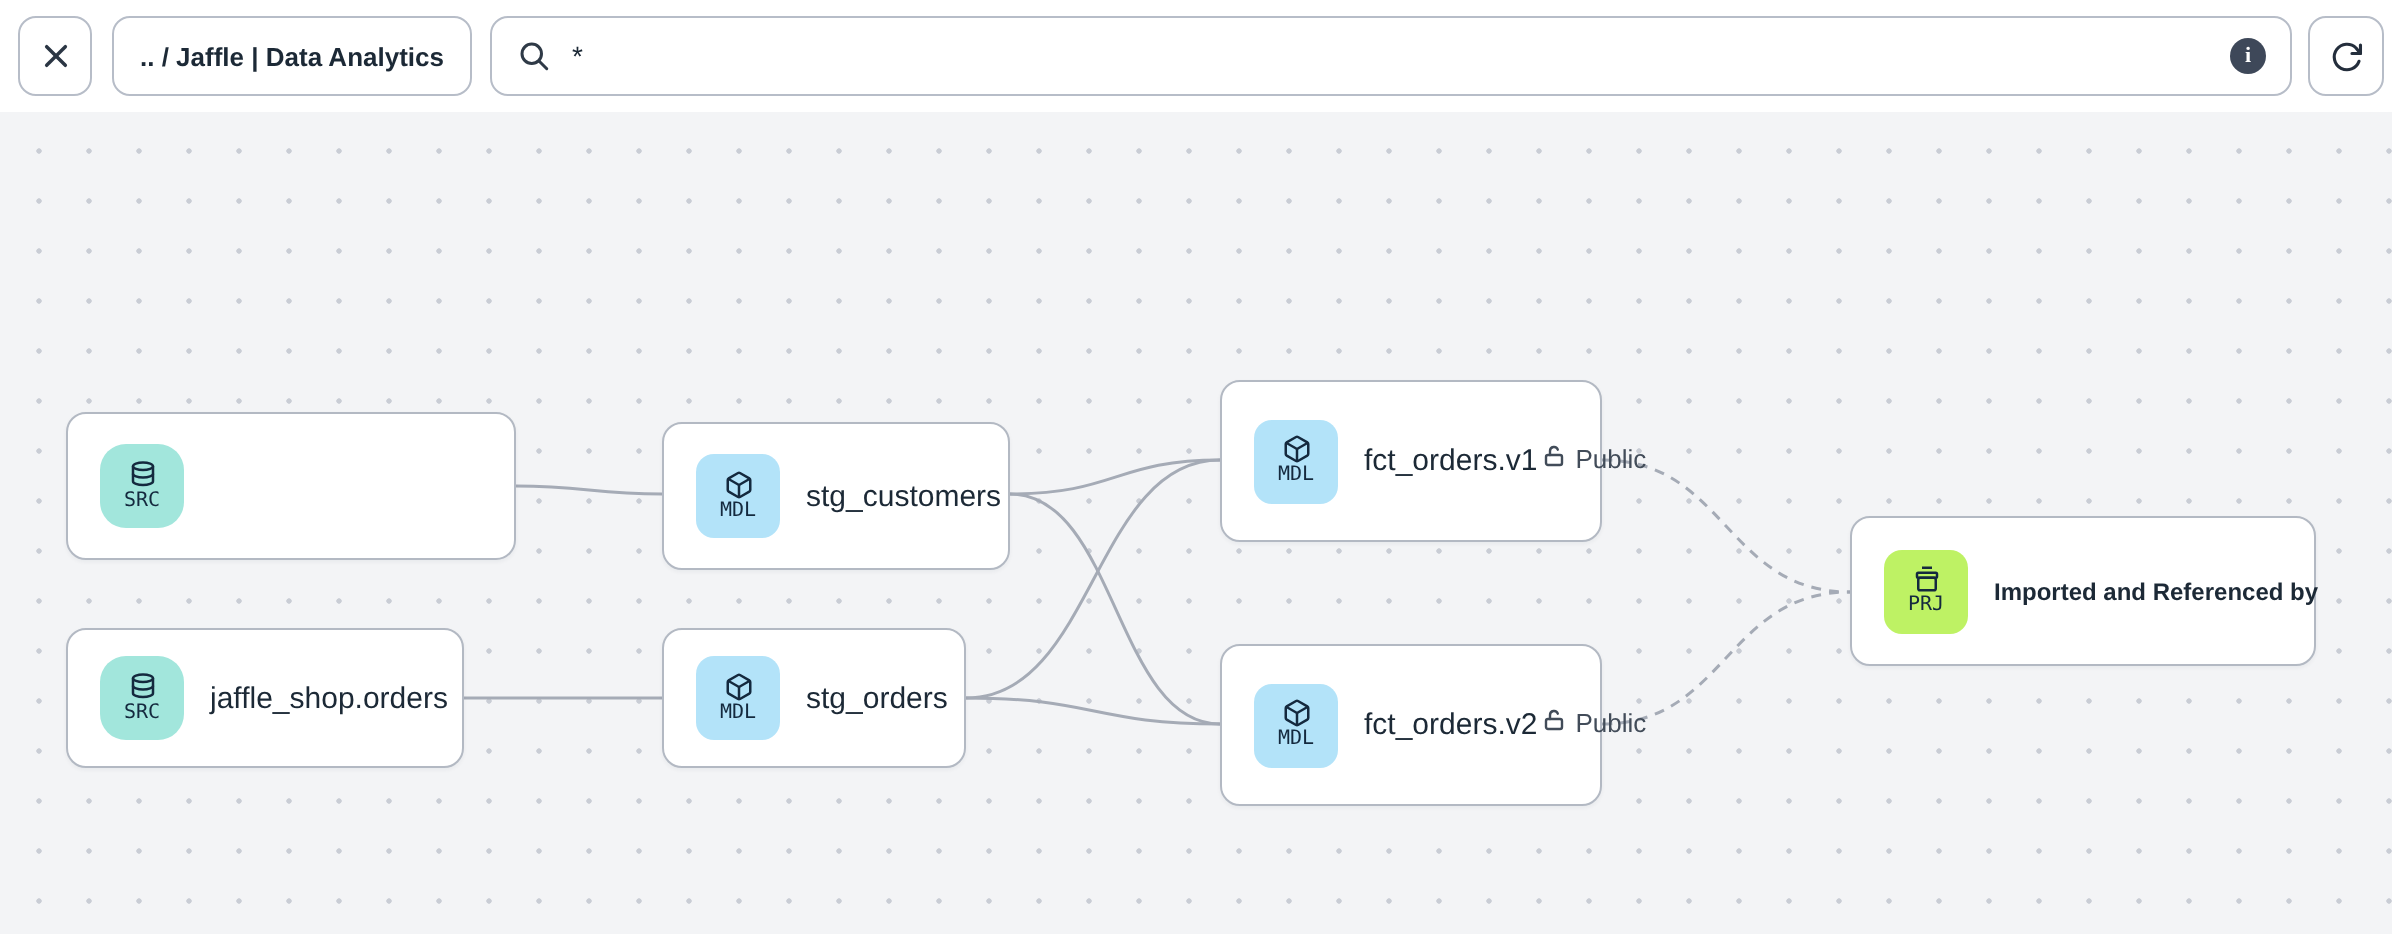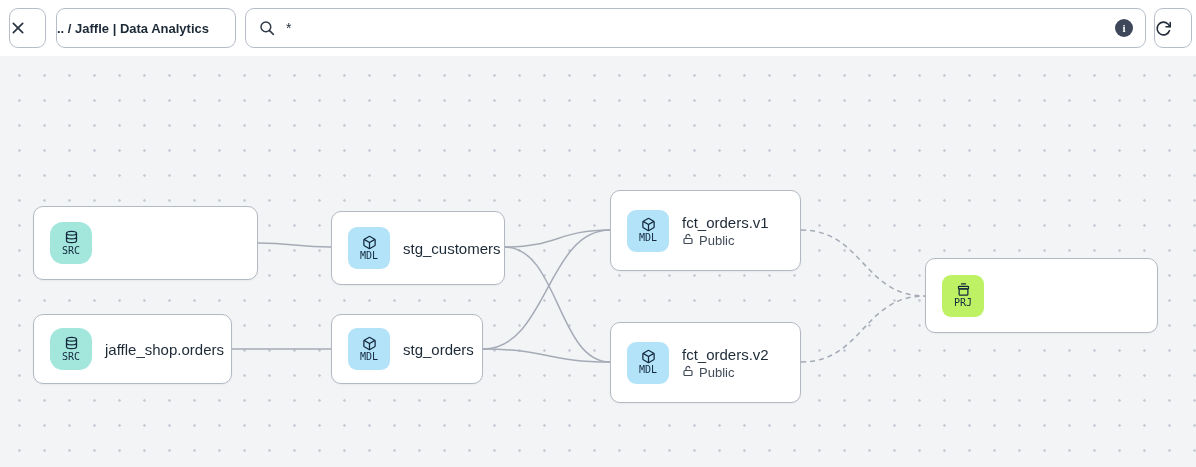--- a/index.html
+++ b/index.html
@@ -3,21 +3,21 @@
 <meta charset="utf-8">
 <style>
   * { margin:0; padding:0; box-sizing:border-box; }
   html,body { width:1196px; height:467px; overflow:hidden; background:#fff;
               font-family:"Liberation Sans", sans-serif; }
   .stage { position:relative; width:1196px; height:467px; }
 
   
   .topbar { position:absolute; top:0; left:0; width:1196px; height:56px; background:#ffffff; z-index:5; }
   .tb-box { position:absolute; top:8px; height:40px; background:#fff; border:1px solid #b7bdc8;
-            border-radius:9px; display:flex; align-items:center; justify-content:flex-start; }
+            border-radius:9px; display:flex; align-items:center; justify-content:center; }
   .tb-close { left:9px; width:37px; cursor:pointer; }
   .tb-crumb { left:56px; width:180px; font-size:13px; font-weight:600; color:#1c2936; cursor:pointer; }
   .tb-search { left:245px; width:901px; justify-content:flex-start; padding:0 12px; gap:10px; }
   .tb-search input { border:none; outline:none; flex:1; font-size:14px; color:#1c2936;
                      font-family:"Liberation Sans", sans-serif; background:transparent; }
   .info-dot { width:18px; height:18px; border-radius:50%; background:#3e4859; color:#fff;
               display:flex; align-items:center; justify-content:center; font-size:11px; font-weight:700;
               font-family:"Liberation Serif", serif; cursor:pointer; flex:0 0 auto; }
   .tb-refresh { left:1154px; width:38px; cursor:pointer; }
   .tb-icon { display:block; }
@@ -37,21 +37,21 @@
           box-shadow:0 1px 2px rgba(20,30,50,.05); cursor:pointer; }
   .badge { width:42px; height:42px; border-radius:9px; flex:0 0 auto;
            display:flex; flex-direction:column; align-items:center; justify-content:center; gap:0; }
   .badge-src { background:#a2e6dc;border-radius:13px; }
   .badge-mdl { background:#b3e3f9; }
   .badge-prj { background:#bef264; }
   .badge svg { display:block; }
   .badge-label { font-family:"DejaVu Sans Mono", monospace; font-size:10px; line-height:12px;
                  color:#14293e; letter-spacing:0; }
   .node-title { font-size:15px; color:#1c2936; white-space:nowrap; }
-  .node-text { display:flex; flex-direction:column; gap:2px; }
+  .node-text { display:flex; gap:2px; }
   .node-access { display:flex; gap:5px; font-size:13px; color:#424c59; }
   .node-subtitle { font-size:12px; font-weight:600; color:#1c2936; white-space:nowrap; }
   .node-title-lg { font-size:16.5px; color:#1c2936; white-space:nowrap; }
 </style>
 </head>
 <body>
 
 <div class="stage">
 
   <div class="topbar">
@@ -189,16 +189,17 @@
   <div class="node" style="left:925px; top:258px; width:233px; height:75px;">
     <div class="badge badge-prj">
       <svg width="15" height="15" viewBox="0 0 24 24" fill="none" stroke="#14293e" stroke-width="2" stroke-linejoin="round">
         <line x1="8" y1="3" x2="16" y2="3"></line>
         <rect x="4" y="7" width="16" height="4" rx="1"></rect>
         <rect x="5" y="11" width="14" height="10" rx="1.5"></rect>
       </svg>
       <span class="badge-label">PRJ</span>
     </div>
     <div class="node-text">
+      <span class="node-subtitle">Imported and Referenced by</span>
     </div>
   </div>
 
 </div>
 
 </body></html>

